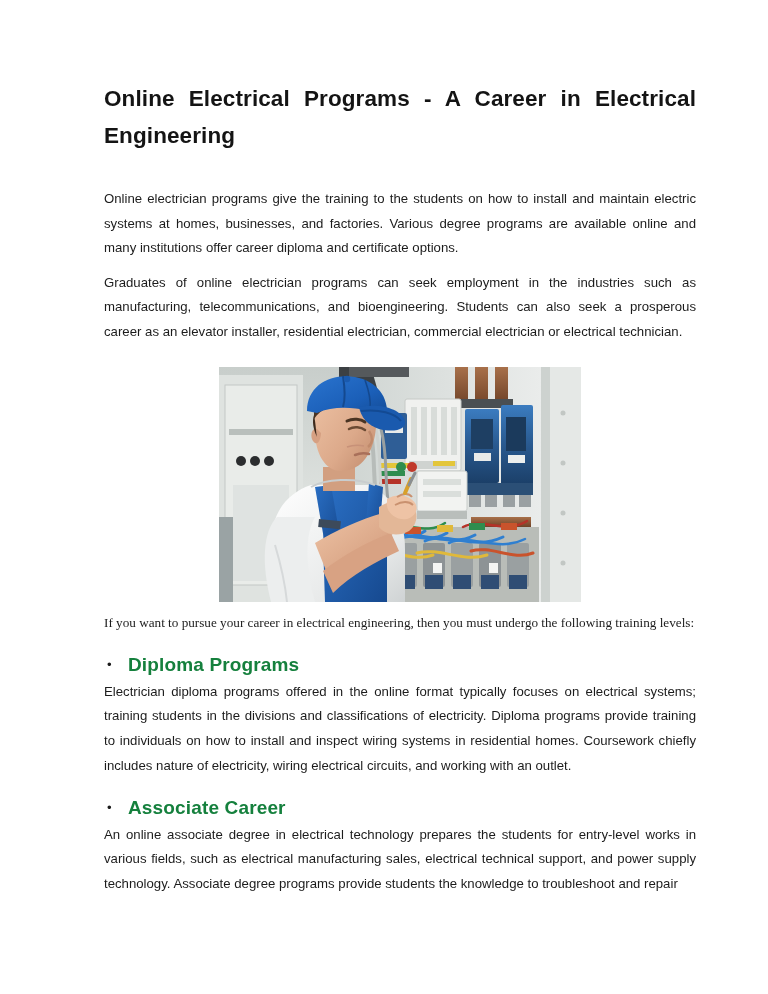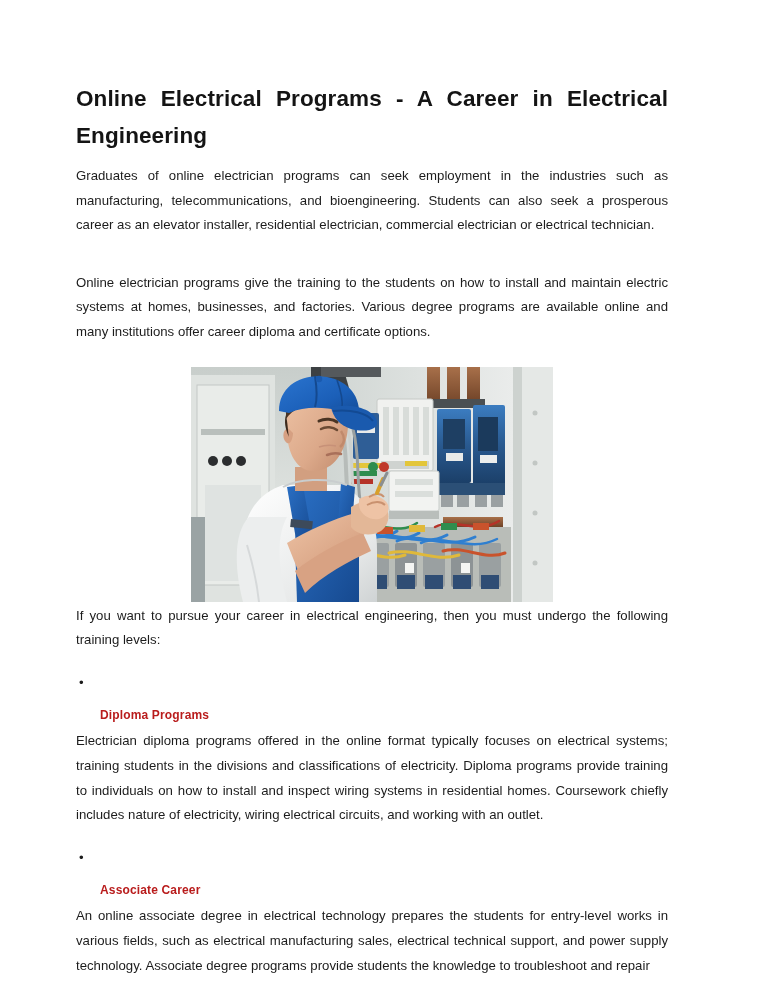--- a/index.html
+++ b/index.html
@@ -18,21 +18,21 @@
   }
   .page {
     position: relative;
     width: 768px;
     height: 994px;
     background: #ffffff;
     box-sizing: border-box;
   }
   .content {
     position: absolute;
-    left: 76px;
+    left: 104px;
     top: 80px;
     width: 592px;
   }
 
   
   .doc-title {
     font-size: 22.5px;
     font-weight: bold;
     line-height: 37px;
     letter-spacing: 0.1px;
@@ -48,47 +48,46 @@
     font-size: 13.2px;
     line-height: 24.6px;
     color: #1c1c1c;
     margin: 0;
     text-align: justify;
     text-align-last: left;
     hyphens: none;
   }
   .para.p-first { margin-top: 33px; }
   .para.p-second { margin-top: 10px; }
-  .para.p-after-image { margin-top: 2px; }
+  .para.p-after-image { margin-top: 9px; font-family: Liberation Serif, serif; }
   .para.p-body { margin-top: 0; }
 
   
   .bullet-row {
     display: flex;
     align-items: flex-start;
     margin-top: 18px;
     margin-bottom: 2px;
   }
   .bullet-dot {
     width: 24px;
     flex: 0 0 24px;
     font-size: 13.2px;
     line-height: 24.6px;
     color: #1c1c1c;
     text-align: left;
     padding-left: 3px;
     box-sizing: border-box;
   }
   .bullet-label {
-    font-size: 12px;
+    font-size: 19px;
     line-height: 24.6px;
     font-weight: bold;
-    color: #b91c1c;
+    color: #15803d;
     letter-spacing: 0.15px;
-    margin-top: 32px;
   }
 
   
   .figure {
     margin: 22px 0 0 0;
     padding: 0;
     display: block;
     width: 362px;
     margin-left: 115px;
   }
@@ -103,23 +102,23 @@
   .photo svg { display: block; }
 </style>
 </head>
 <body>
 
 <div class="page">
   <div class="content">
 
     <h1 class="doc-title">Online Electrical Programs - A Career in Electrical Engineering</h1>
 
+    <p class="para p-first">Online electrician programs give the training to the students on how to install and maintain electric systems at homes, businesses, and factories. Various degree programs are available online and many institutions offer career diploma and certificate options.</p>
+
     <p class="para p-second">Graduates of online electrician programs can seek employment in the industries such as manufacturing, telecommunications, and bioengineering. Students can also seek a prosperous career as an elevator installer, residential electrician, commercial electrician or electrical technician.</p>
-
-    <p class="para p-first">Online electrician programs give the training to the students on how to install and maintain electric systems at homes, businesses, and factories. Various degree programs are available online and many institutions offer career diploma and certificate options.</p>
 
     <figure class="figure">
       <div class="photo">
         <svg width="362" height="235" viewBox="0 0 362 235" xmlns="http://www.w3.org/2000/svg" role="img">
           <defs>
             <linearGradient id="wallg" x1="0" y1="0" x2="0" y2="1">
               <stop offset="0%" stop-color="#c8cecb"></stop>
               <stop offset="55%" stop-color="#dde1de"></stop>
               <stop offset="100%" stop-color="#eef0ee"></stop>
             </linearGradient>

